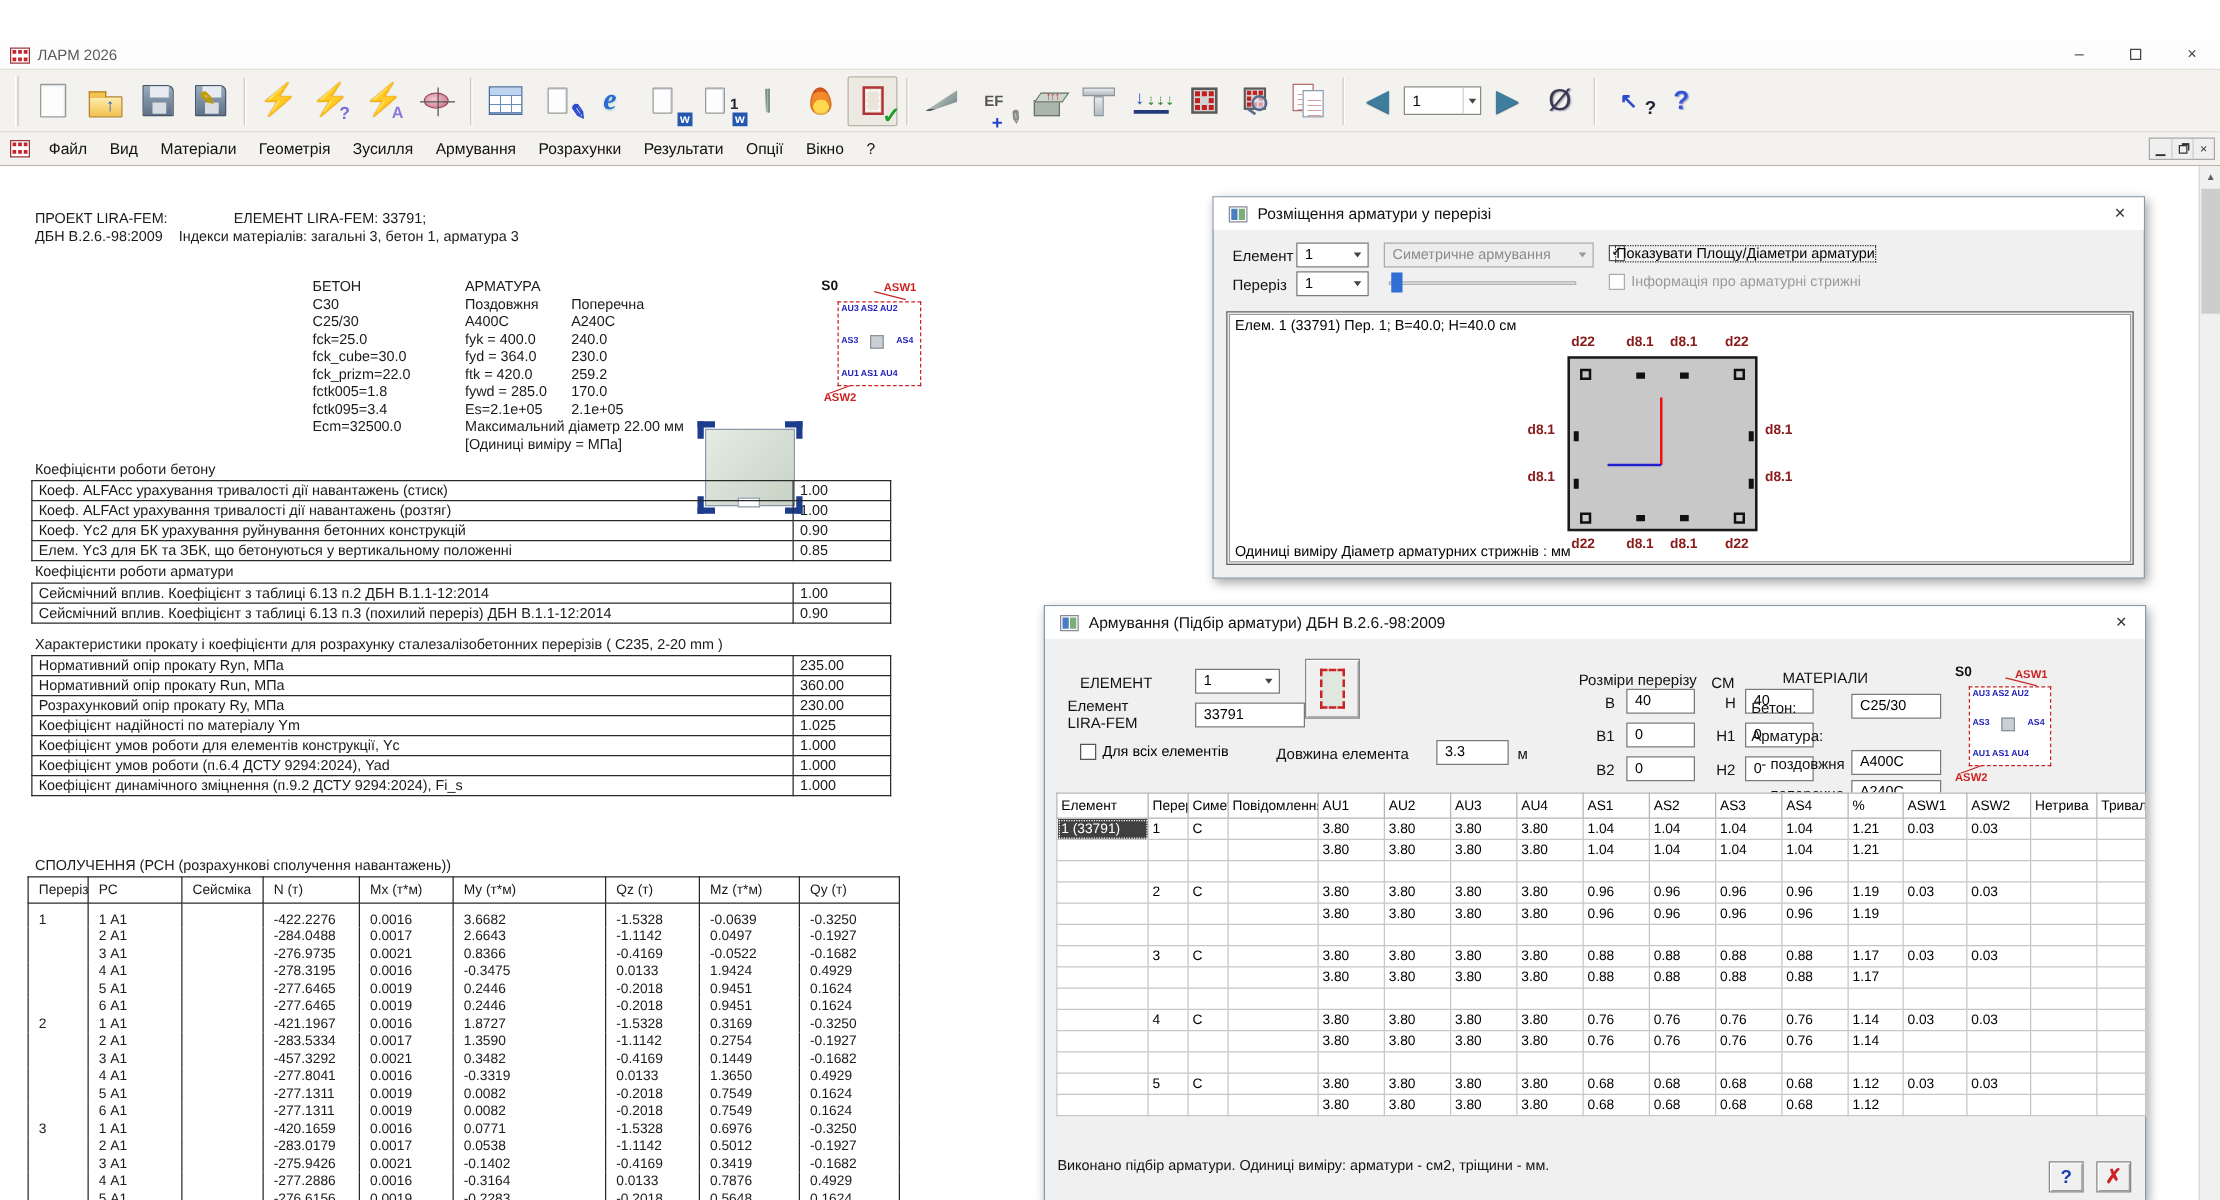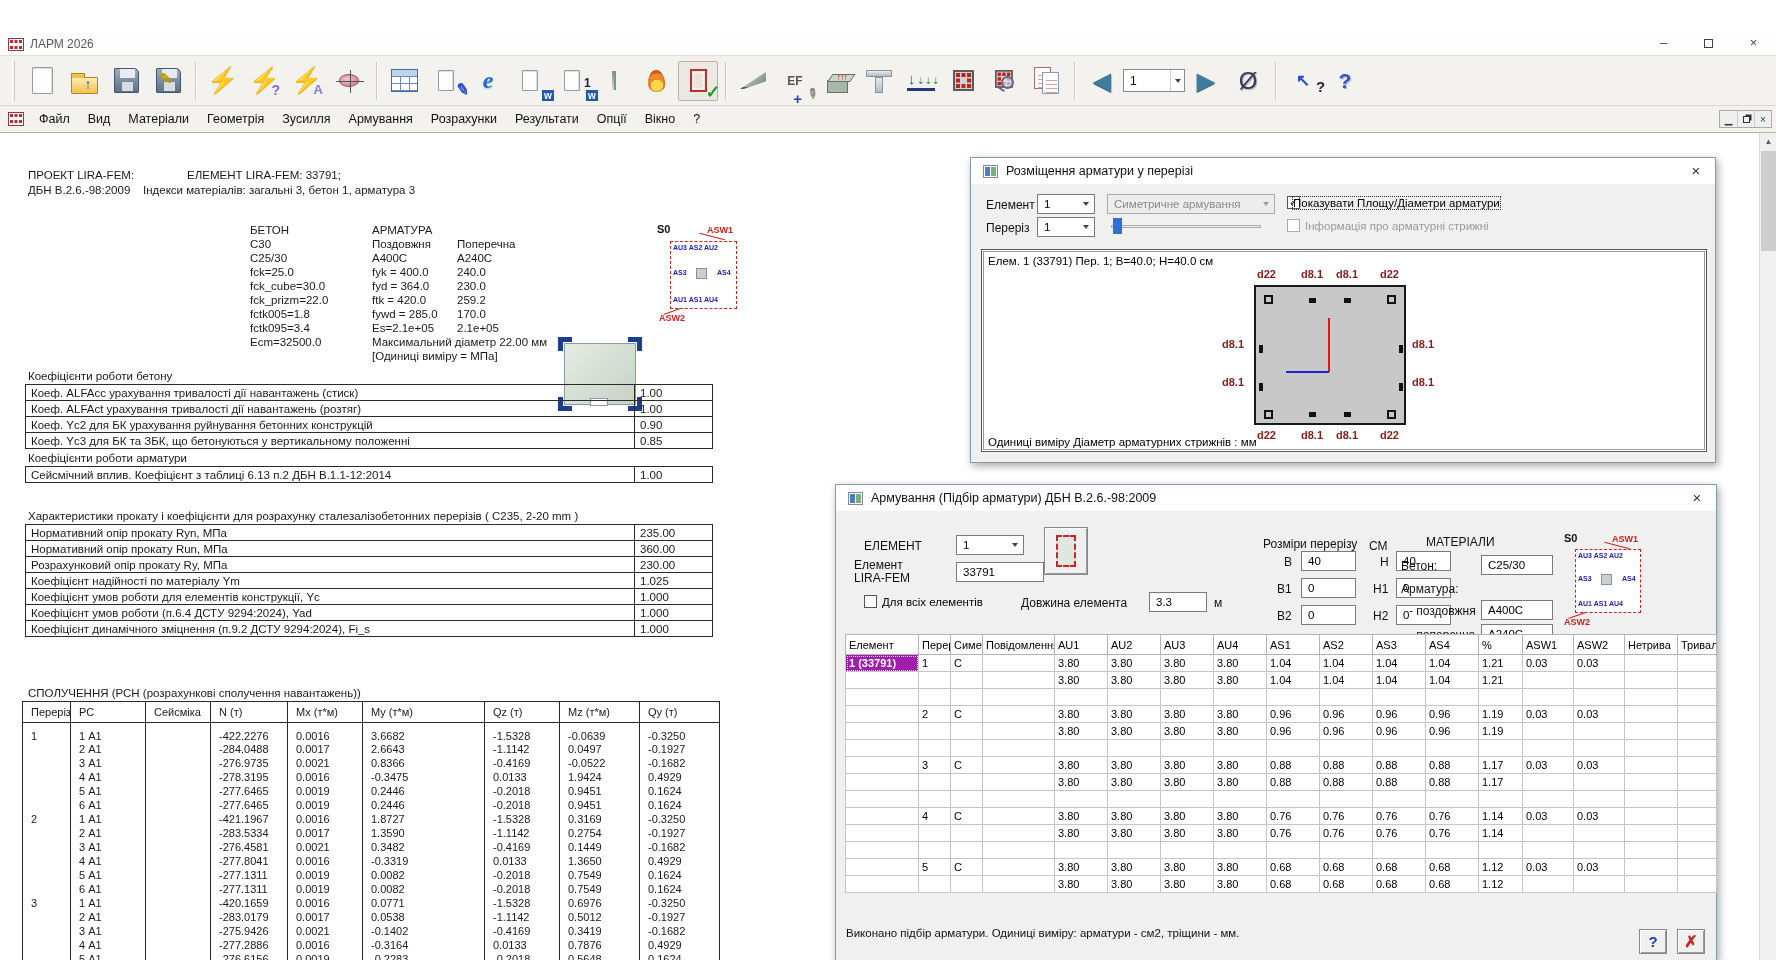--- a/index.html
+++ b/index.html
@@ -151,21 +151,21 @@
   .dlab { position:absolute; font-size:11px; font-weight:bold; color:#8b1a1a; white-space:nowrap; }
   .hollow { position:absolute; width:9px; height:9px; border:2px solid #111; background:#c8c8c8; }
   .fillh { position:absolute; width:7px; height:5px; background:#111; }
   .fillv { position:absolute; width:4px; height:8px; background:#111; }
   .axred { position:absolute; width:2px; background:#e11; }
   .axblue { position:absolute; height:2px; background:#22c; }
 
   table.arm { position:absolute; border-collapse:collapse; table-layout:fixed; background:#fff; border:1px solid #999; }
   table.arm th { border:1px solid #b4b4b4; font-size:11px; font-weight:normal; text-align:left; height:20px; padding:0 3px; overflow:hidden; white-space:nowrap; }
   table.arm td { border:1px solid #c6c6c6; font-size:11px; height:17px; padding:0 3px; overflow:hidden; white-space:nowrap; }
-  table.arm td.sel { background:#a21caf; color:#fff; outline:1px dotted #fff; outline-offset:-2px;font-weight:bold; }
+  table.arm td.sel { background:#404040; color:#fff; outline:1px dotted #fff; outline-offset:-2px; }
   .statusline { position:absolute; font-size:11.5px; color:#111; white-space:nowrap; }
   .bevelbtn { position:absolute; width:28px; height:25px; background:#f0f0f0; border:1px solid #888;
     box-shadow:inset 1px 1px 0 #fff, inset -1px -1px 0 #9a9a9a; text-align:center; font-weight:bold; }
 
   
   .vscroll { position:absolute; right:0; top:0; width:17px; height:860px; background:#f0f0f0; border-left:1px solid #d8d8d8; }
   .vs-up,.vs-dn { position:absolute; left:0; width:17px; height:17px; background:#f0f0f0; color:#606060; font-size:8px; text-align:center; line-height:17px; }
   .vs-up { top:0; } .vs-dn { bottom:0; }
   .vs-thumb { position:absolute; left:1px; top:18px; width:15px; height:100px; background:#cdcdcd; }
 </style>
@@ -459,32 +459,36 @@
             </tr>
             <tr>
               <td>Коеф. ALFAct урахування тривалості дії навантажень (розтяг)</td>
               <td>1.00</td>
             </tr>
             <tr>
               <td>Коеф. Yc2 для БК урахування руйнування бетонних конструкцій</td>
               <td>0.90</td>
             </tr>
             <tr>
-              <td>Коеф. Yc3 для БК та ЗБК, що бетонуються у вертикальному положенні</td>
+              <td>Елем. Yc3 для БК та ЗБК, що бетонуються у вертикальному положенні</td>
               <td>0.85</td>
             </tr>
           </tbody>
       </table>
 
       <span class="sect-title" style="left:28px;top:319px">Коефіцієнти роботи арматури</span>
       <table class="coef" style="left:25px;top:333px">
         <tbody>
             <tr>
               <td>Сейсмічний вплив. Коефіцієнт з таблиці 6.13 п.2 ДБН В.1.1-12:2014</td>
               <td>1.00</td>
+            </tr>
+            <tr>
+              <td>Сейсмічний вплив. Коефіцієнт з таблиці 6.13 п.3 (похилий переріз) ДБН В.1.1-12:2014</td>
+              <td>0.90</td>
             </tr>
           </tbody>
       </table>
 
       <span class="sect-title" style="left:28px;top:377px">Характеристики прокату і коефіцієнти для розрахунку сталезалізобетонних перерізів ( C235, 2-20 mm )</span>
       <table class="coef" style="left:25px;top:391px">
         <tbody>
             <tr>
               <td>Нормативний опір прокату Ryn, МПа</td>
               <td>235.00</td>
@@ -628,21 +632,21 @@
               <td>0.0017</td>
               <td>1.3590</td>
               <td>-1.1142</td>
               <td>0.2754</td>
               <td>-0.1927</td>
             </tr>
             <tr>
               <td></td>
               <td>3 А1</td>
               <td></td>
-              <td>-276.4581</td>
+              <td>-457.3292</td>
               <td>0.0021</td>
               <td>0.3482</td>
               <td>-0.4169</td>
               <td>0.1449</td>
               <td>-0.1682</td>
             </tr>
             <tr>
               <td></td>
               <td>4 А1</td>
               <td></td>

